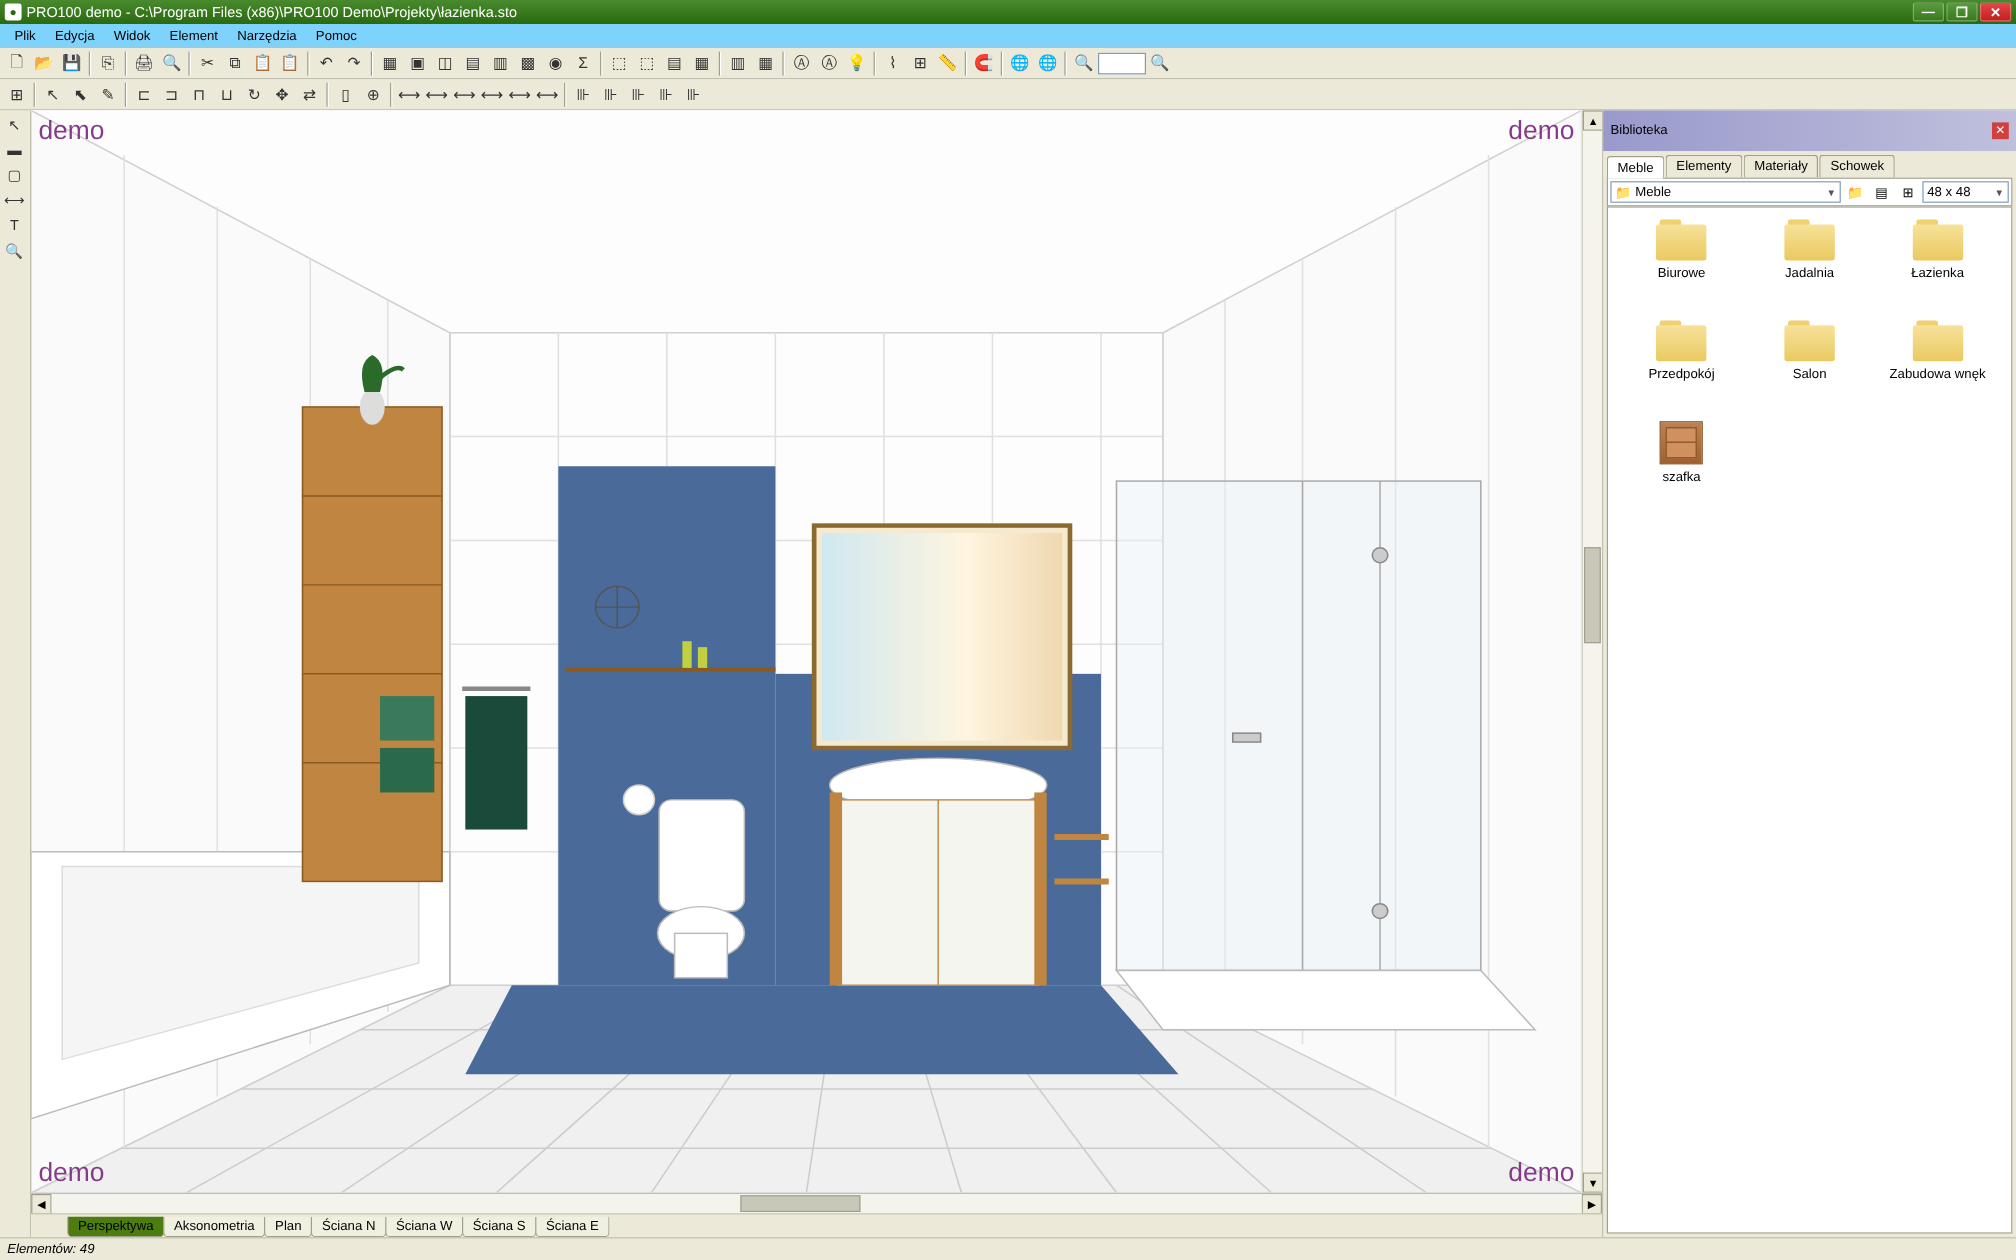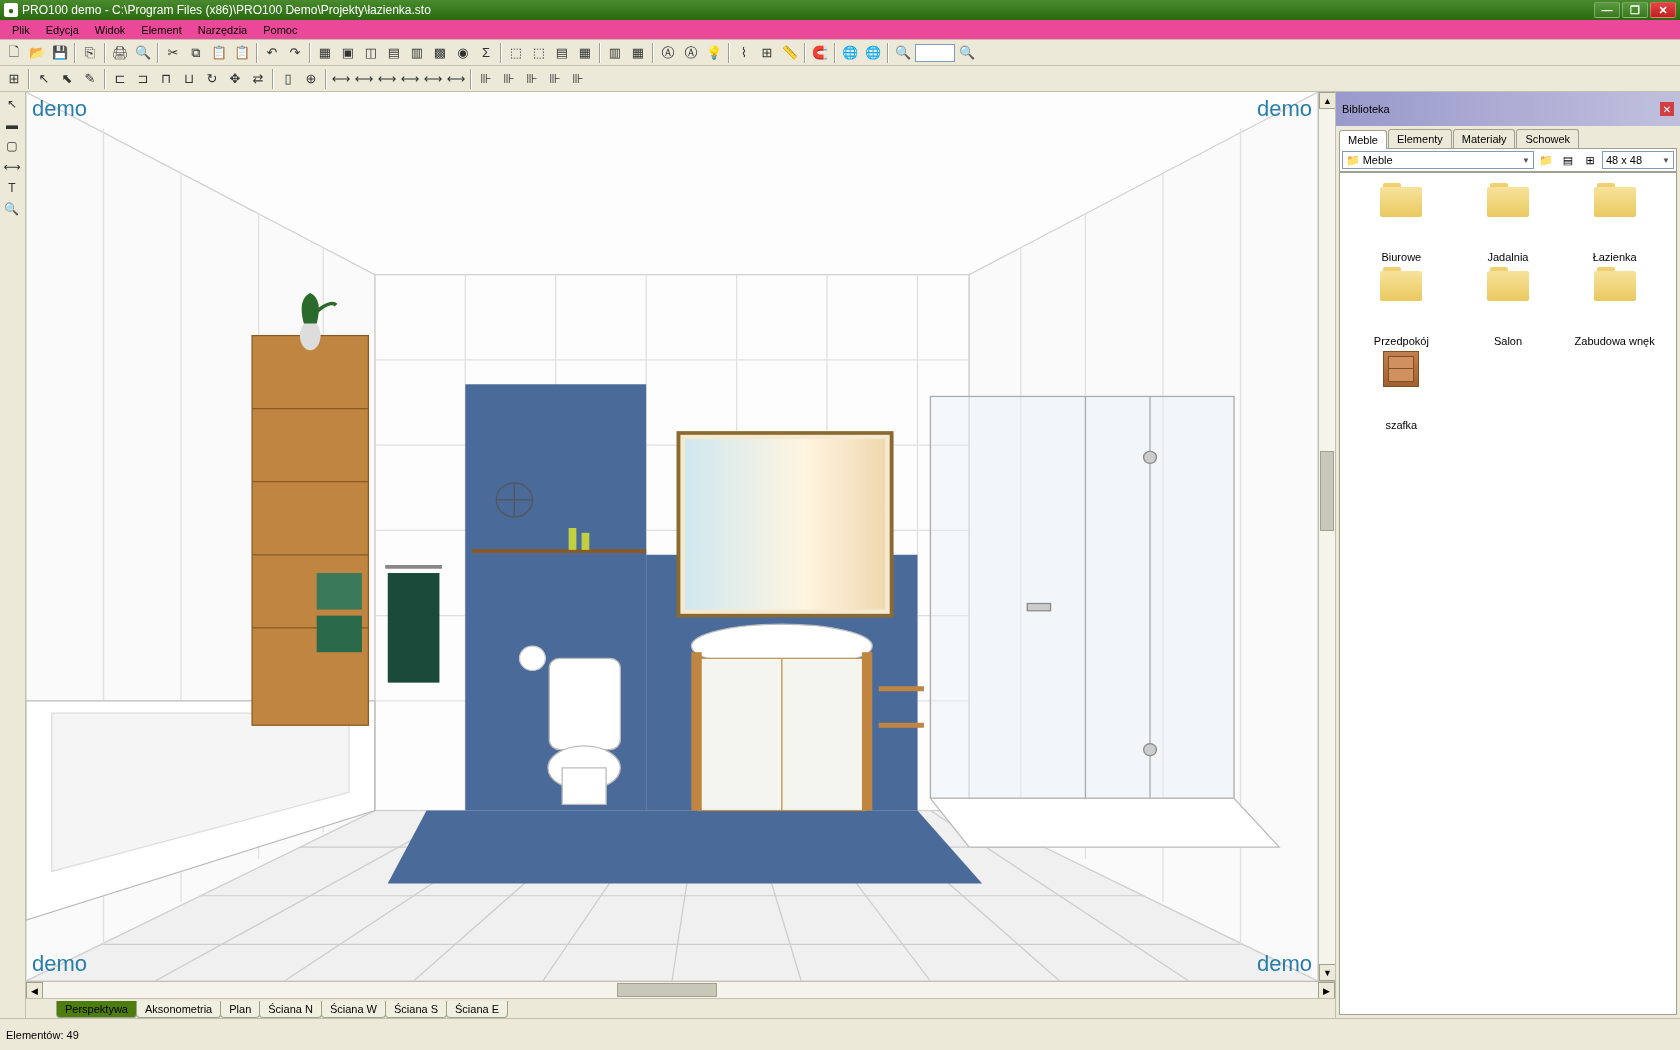--- a/index.html
+++ b/index.html
@@ -35,21 +35,21 @@
   width: 26px; height: 16px;
   display:flex;align-items:center;justify-content:center;
   font-size:11px;font-weight:bold;color:#fff;
   border:1px solid rgba(255,255,255,0.3);
   border-radius:2px;
 }
 .win-min,.win-max{ background: linear-gradient(#5a9a3e,#3a7a1e);}
 .win-close{ background: linear-gradient(#e64545,#c02020);}
 .menubar {
   height: 20px;
-  background: #ec4899;
+  background: #7dd3fc;
   display: flex;
   align-items: center;
   padding: 0 4px;
   border-bottom: 1px solid #c0c0b0;
 }
 .menubar span {
   padding: 2px 8px;
   cursor: default;
 }
 .toolbar {
@@ -96,21 +96,21 @@
   min-width: 0;
 }
 .canvas {
   flex: 1;
   position: relative;
   background: #fdfdfd;
   overflow: hidden;
 }
 .demo-watermark {
   position: absolute;
-  color: #0369a1;
+  color: #701a75;
   font-size: 22px;
   font-weight: normal;
   opacity: 0.85;
   pointer-events:none;
 }
 .render {
   position:absolute;
   inset: 0;
   display:flex;
   align-items:stretch;
@@ -145,27 +145,28 @@
   padding: 2px 8px;
   background: #f0f0e0;
   border: 1px solid #a0a090;
   border-top: none;
   border-radius: 0 0 4px 4px;
   margin-right: -1px;
   font-size: 11px;
 }
 .view-tab.active { background:#4d7c0f; }
 .statusbar {
-  height: 32px;
+  height: 19px;
   background: #ece9d8;
   border-top: 1px solid #c0c0b0;
   display: flex;
   align-items: center;
   padding: 0 6px;
   font-size: 11px;
+  font-style: italic;
 }
 .library {
   width: 345px;
   background: #ece9d8;
   border-left: 1px solid #c0c0b0;
   display: flex;
   flex-direction: column;
 }
 .lib-title {
   height: 18px;
@@ -217,21 +218,21 @@
   display: grid;
   grid-template-columns: repeat(3, 1fr);
   grid-auto-rows: 80px;
   gap: 4px;
   align-content: start;
 }
 .lib-item {
   display: flex;
   flex-direction: column;
   align-items: center;
-  justify-content: space-between;
+  justify-content: flex-start;
   gap: 5px;
   font-size: 11px;
   text-align:center;
 }
 .folder-ico {
   width: 42px; height: 34px;
   position:relative;
 }
 .folder-ico::before{
   content:"";

